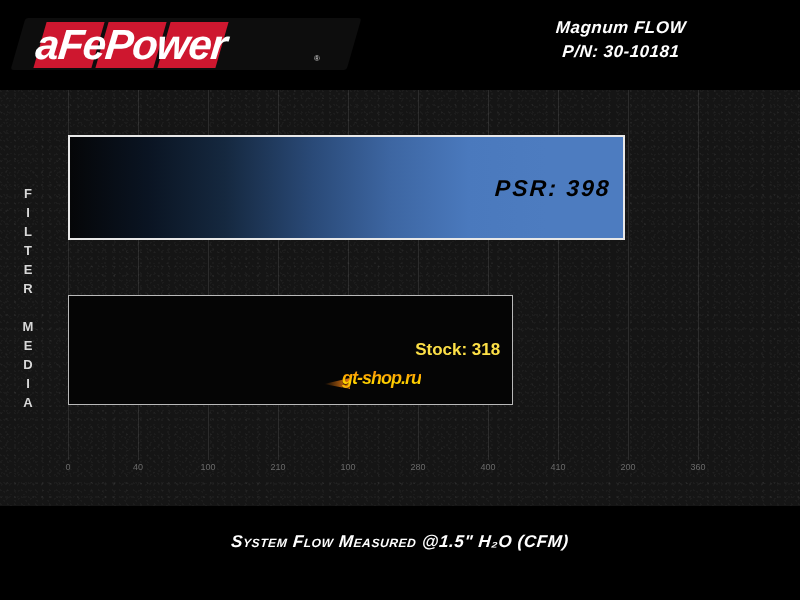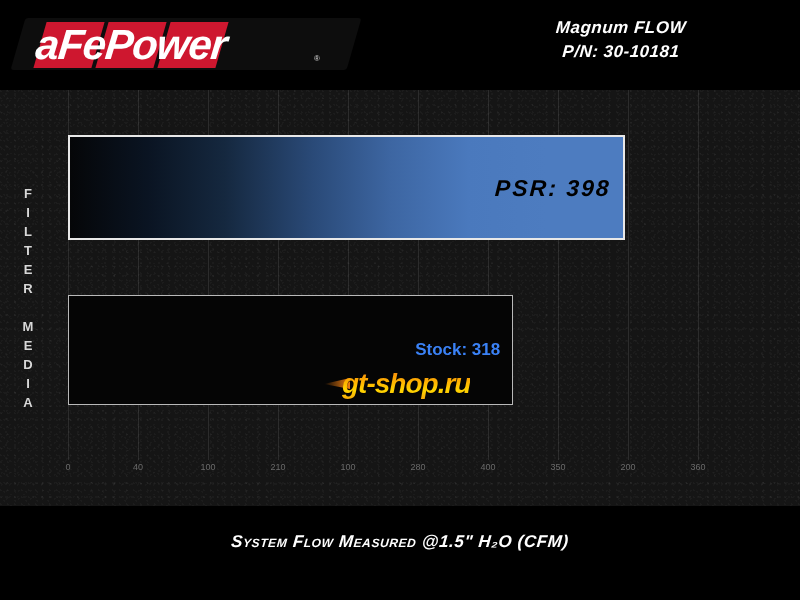--- a/index.html
+++ b/index.html
@@ -53,26 +53,26 @@
   #bar-psr{left:68px;top:45px;width:560px;height:105px;
     background:linear-gradient(to right,#050608 0%,#0a1422 14%,#15283f 28%,#2a4a78 44%,#3d66a2 58%,#4a79bd 72%,#4d7cc0 86%,#4d7cc0 100%);
     border:2px solid #e8e8e8;}
   #bar-stock{left:68px;top:205px;width:450px;height:110px;
     background:#050505;border:1px solid #b9b9b9;}
 
   .bar-label{position:absolute;right:12px;top:50%;transform:translateY(-50%);
     white-space:nowrap;}
   #label-psr{color:#000;font-size:23px;font-weight:bold;font-style:italic;
     letter-spacing:2px;font-family:"Liberation Sans",sans-serif;transform:translateY(-50%) skewX(-3deg);}
-  #label-stock{color:#3b82f6;font-size:17px;font-weight:bold;
+  #label-stock{color:#fde047;font-size:17px;font-weight:bold;
     font-family:"Liberation Sans",sans-serif;}
 
   #watermark{position:absolute;left:342px;top:278px;white-space:nowrap;
     font-family:"Liberation Sans",sans-serif;font-weight:bold;font-style:italic;
-    font-size:28px;letter-spacing:-1px;
+    font-size:18px;letter-spacing:-1px;
     background:linear-gradient(to bottom,#f07d10 0%,#ffb400 45%,#ffd400 70%,#f5a60c 100%);
     -webkit-background-clip:text;background-clip:text;color:transparent;
     text-shadow:none;filter:drop-shadow(0 1px 0 rgba(0,0,0,0.6));}
   #watermark-tail{position:absolute;left:324px;top:288px;width:26px;height:11px;
     background:linear-gradient(to right,rgba(240,125,16,0),#f07d10);
     clip-path:polygon(0 55%,100% 0,100% 100%);}
 
   #x-ticks{position:absolute;left:0;top:372px;width:800px;height:20px;}
   .tick{position:absolute;top:0;transform:translateX(-50%);
     color:#6a6a6a;font-size:9px;font-family:"Liberation Sans",sans-serif;}
@@ -133,21 +133,21 @@
     <div id="watermark">gt-shop.ru</div>
 
     <div id="x-ticks">
       <span class="tick" style="left:68px">0</span>
       <span class="tick" style="left:138px">40</span>
       <span class="tick" style="left:208px">100</span>
       <span class="tick" style="left:278px">210</span>
       <span class="tick" style="left:348px">100</span>
       <span class="tick" style="left:418px">280</span>
       <span class="tick" style="left:488px">400</span>
-      <span class="tick" style="left:558px">350</span>
+      <span class="tick" style="left:558px">410</span>
       <span class="tick" style="left:628px">200</span>
       <span class="tick" style="left:698px">360</span>
     </div>
   </div>
 
   <div id="footer">
     <div id="caption">System Flow Measured @1.5" H₂O (CFM)</div>
   </div>
 
 </div>

